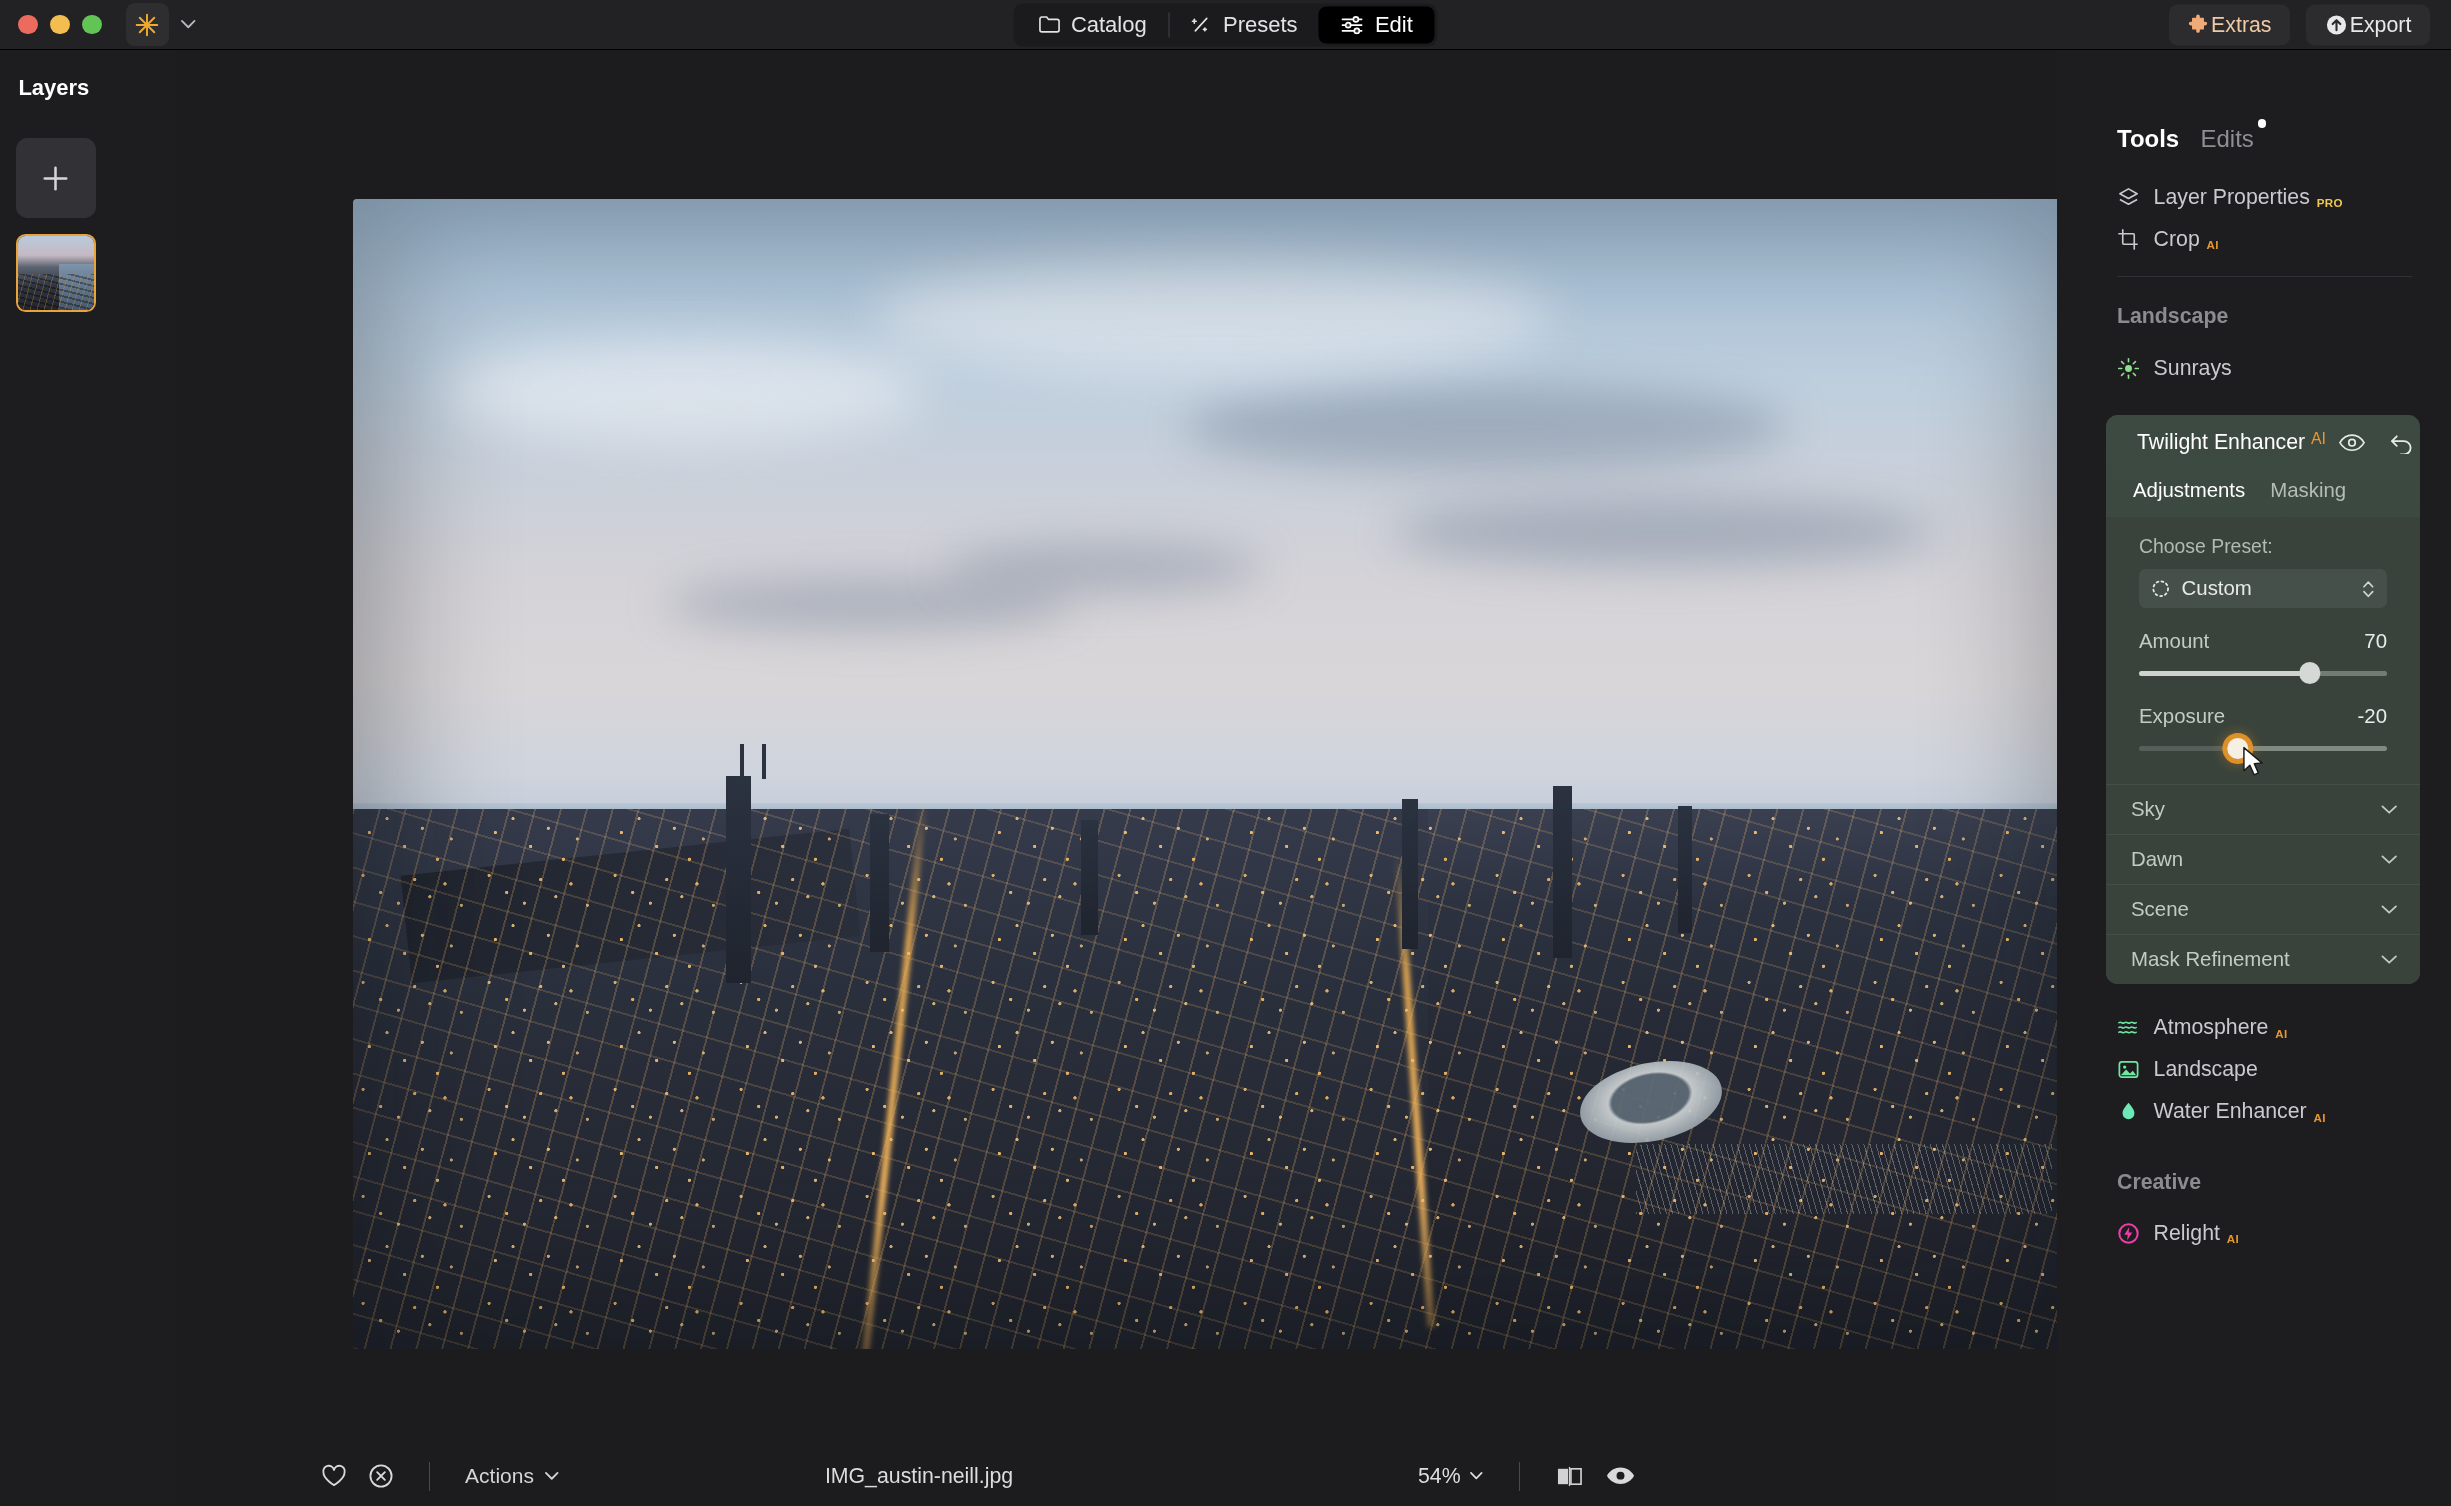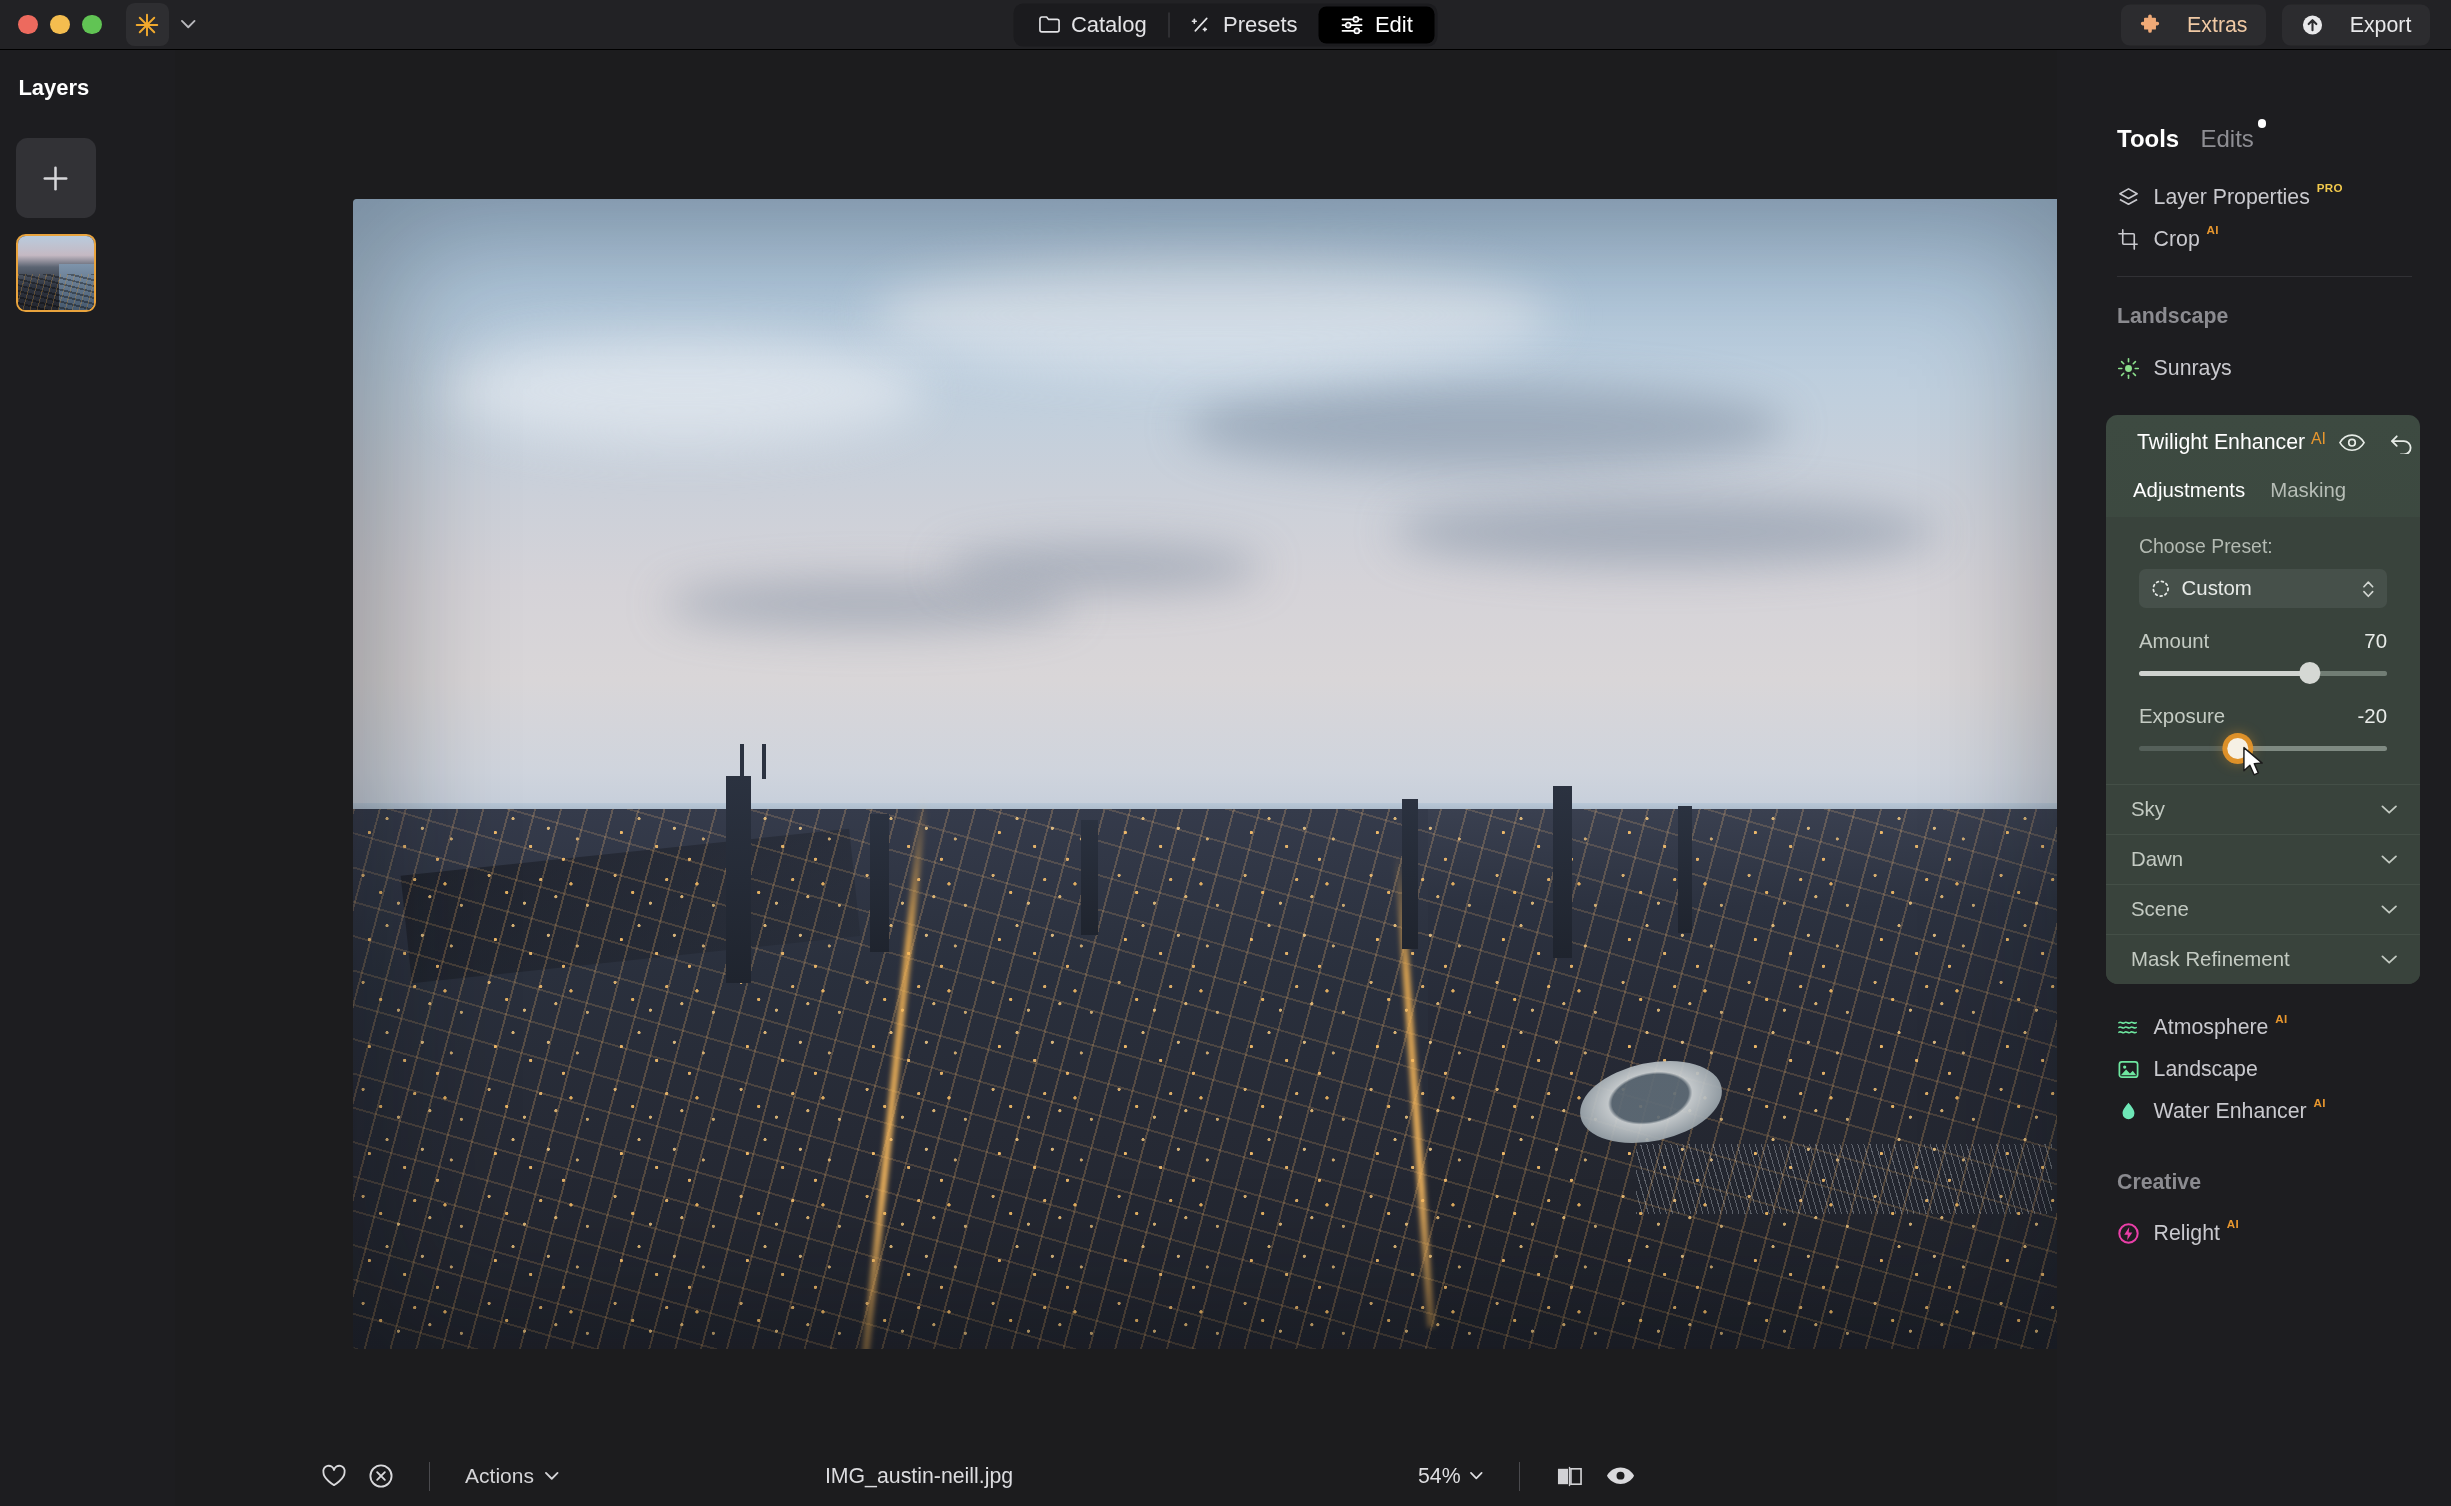--- a/index.html
+++ b/index.html
@@ -68,21 +68,21 @@
   }
   .nav-item.active { background: #000000; color: #fff; }
   .nav-sep { width: 1px; height: 25px; background: #46464a; }
 
   .topbar-right {
     position: absolute; right: 21.3px; top: 50%;
     transform: translateY(-50%);
     display: flex; align-items: center; gap: 16.5px;
   }
   .tb-btn {
-    display: flex; align-items: center; gap: 26px;
+    display: flex; align-items: center; gap: 2px;
     height: 41px; padding: 0 18.4px;
     border-radius: 8.7px;
     background: #2c2c2f;
     color: #e8e8ea; font-size: 21.3px;
     white-space: nowrap;
   }
   .tb-btn.extras { color: #f0c9a4; }
 
   
   .body { flex: 1; display: flex; min-height: 0; }
@@ -304,21 +304,21 @@
   .tool-row {
     display:flex; align-items:center; gap: 13.6px;
     padding: 0 0 0 60px;
     height: 42px;
     color: #c9c9ce; font-size: 21.3px;
   }
   .tool-row .badge {
     font-size: 11.6px; font-weight: bold;
     letter-spacing:0.4px;
     align-self: flex-start;
-    margin-top: 5px;
+    margin-top: 20px;
     margin-left: -6.8px;
   }
   .badge.pro { color: #f2c94c; }
   .badge.ai  { color: #e8972e; }
   .divider {
     height:1px; background:#313135;
     margin: 15.5px 39px 0 60px;
   }
   .section-head {
     color:#8b8b90; font-size: 21.3px; font-weight: bold;

